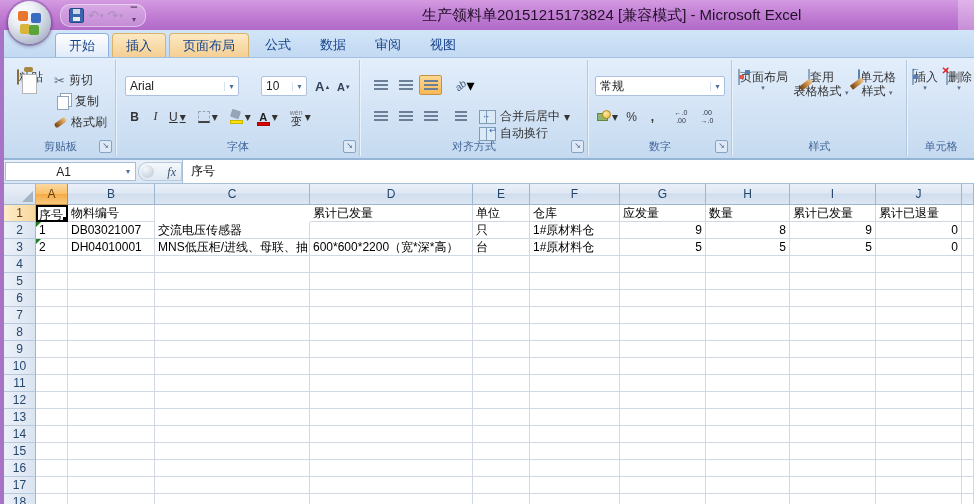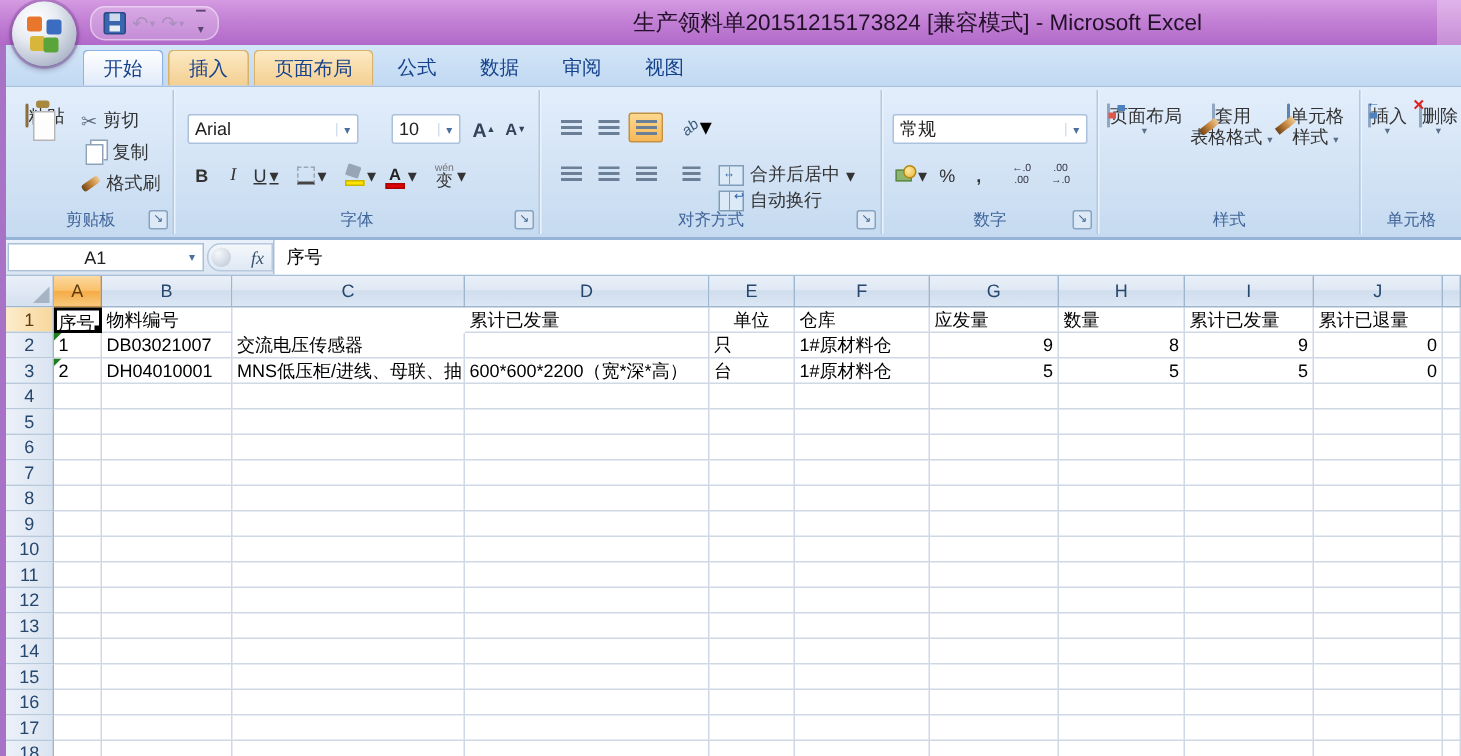--- a/index.html
+++ b/index.html
@@ -416,21 +416,21 @@
     <div class="col-header" style="left: 526px; width: 90px; top: 0px;">F</div>
     <div class="col-header" style="left: 616px; width: 86px; top: 0px;">G</div>
     <div class="col-header" style="left: 702px; width: 84px; top: 0px;">H</div>
     <div class="col-header" style="left: 786px; width: 86px; top: 0px;">I</div>
     <div class="col-header" style="left: 872px; width: 86px; top: 0px;">J</div>
     <div class="col-header" style="left: 958px; width: 12px; top: 0px;"></div>
     <div class="row-header sel" style="top: 21px; height: 17px;">1</div>
     <div class="cell selected" style="left: 32px; width: 32px; top: 21px; height: 17px;">序号<div class="fill-handle"></div></div>
     <div class="cell" style="left: 64px; width: 87px; top: 21px; height: 17px;">物料编号</div>
     <div class="cell" style="left: 306px; width: 163px; top: 21px; height: 17px;">累计已发量</div>
-    <div class="cell" style="left: 469px; width: 57px; top: 21px; height: 17px; text-align: center;">单位</div>
+    <div class="cell" style="left: 469px; width: 57px; top: 21px; height: 17px;">单位</div>
     <div class="cell" style="left: 526px; width: 90px; top: 21px; height: 17px;">仓库</div>
     <div class="cell" style="left: 616px; width: 86px; top: 21px; height: 17px;">应发量</div>
     <div class="cell" style="left: 702px; width: 84px; top: 21px; height: 17px;">数量</div>
     <div class="cell" style="left: 786px; width: 86px; top: 21px; height: 17px;">累计已发量</div>
     <div class="cell" style="left: 872px; width: 86px; top: 21px; height: 17px;">累计已退量</div>
     <div class="cell" style="left: 958px; width: 12px; top: 21px; height: 17px;"></div>
     <div class="row-header" style="top: 38px; height: 17px;">2</div>
     <div class="cell errflag" style="left: 32px; width: 32px; top: 38px; height: 17px;">1</div>
     <div class="cell" style="left: 64px; width: 87px; top: 38px; height: 17px;">DB03021007</div>
     <div class="cell" style="left: 151px; width: 155px; top: 38px; height: 17px;">交流电压传感器</div>

